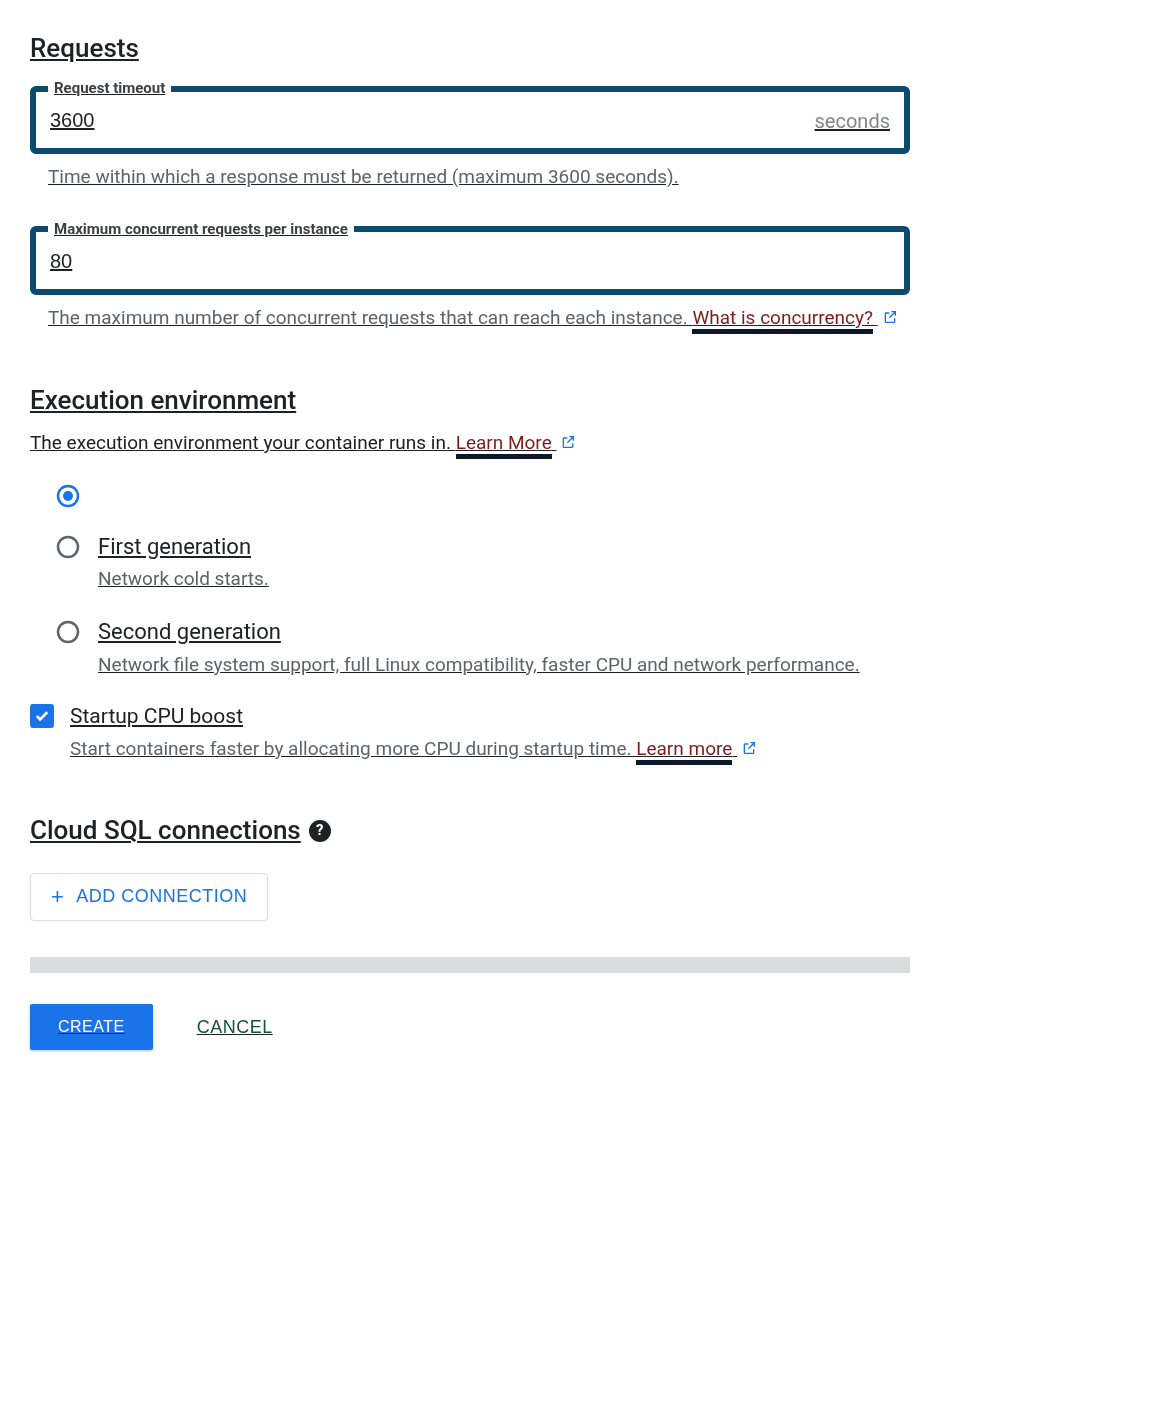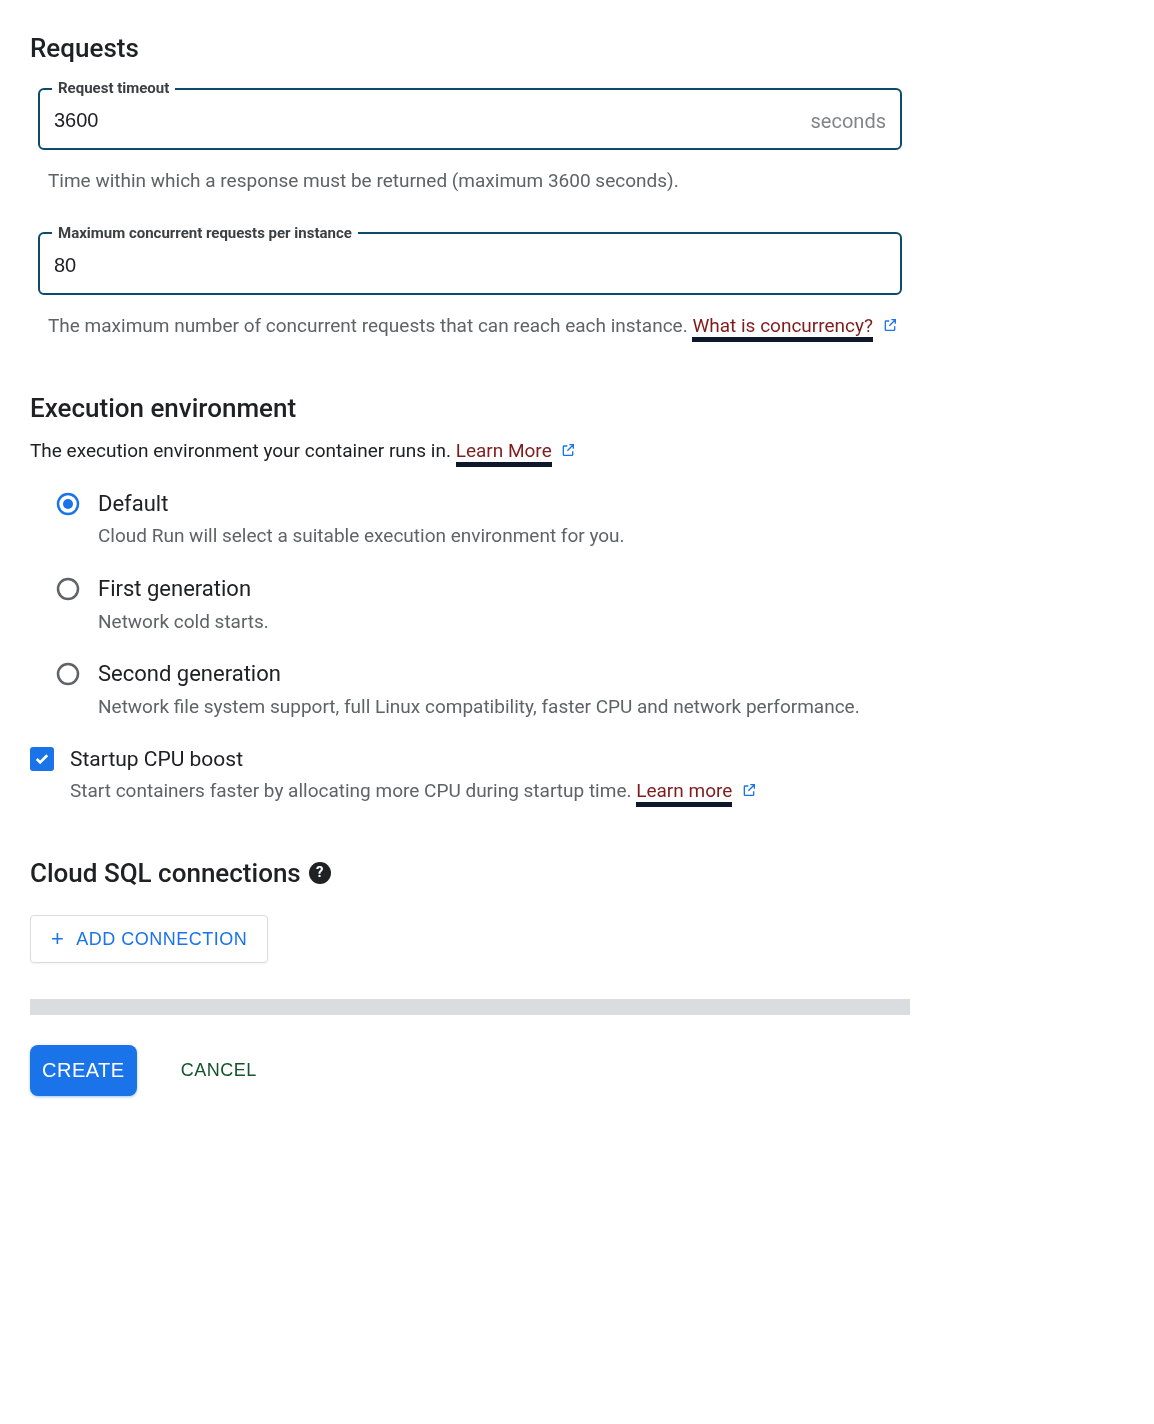--- a/index.html
+++ b/index.html
@@ -23,23 +23,23 @@
     font-size: 19px;
     color: #202124;
     margin: 0 0 20px 0;
   }
   .link { color:#7f1d1d; text-decoration: none; border-bottom:5px solid #0f172a; }
   .ext-icon { display:inline-block; width:16px; height:16px; vertical-align:-1px; margin-left:4px; }
   
   .field-wrap { margin-bottom: 18px; position:relative; }
   fieldset.outline {
     position: relative;
-    margin: 8px;
+    margin: 0;
     padding: 0 14px;
-    border: 2px solid #0c4a6e;
+    border: 6px solid #0c4a6e;
     border-radius: 6px;
   }
   fieldset.outline legend {
     font-size: 15px;
     font-weight: 700;
     color: #3c4043;
     padding: 0 6px;
     margin-left: -2px;
   }
   fieldset.outline .row {
@@ -105,30 +105,30 @@
   }
   .btn-outline .plus { font-size:22px; line-height:1; margin-right:12px; font-weight:400; }
   
   .hscroll {
     height:16px; background:#dadce0; margin: 36px 0 30px 0;
   }
   
   .footer-btns { display:flex; gap:40px; align-items:center; }
   .btn-primary {
     background:#1a73e8; color:#fff; border:none;
-    padding: 14px 12px; border-radius:8px;
-    font-size:20px; font-weight:500; letter-spacing:0.5px;
+    padding: 14px 28px; border-radius:2px;
+    font-size:16px; font-weight:500; letter-spacing:0.5px;
     box-shadow: 0 1px 3px rgba(26,115,232,0.4);
   }
   .btn-text {
     background:none; border:none; color:#14532d;
     font-size:18px; font-weight:500; letter-spacing:0.5px;
     padding: 14px 4px;
   }
-  .content { max-width: 880px; }
+  .content { max-width: 880px; text-decoration: underline; }
 </style>
 </head>
 <body>
 
 <div class="content">
 
   <div class="section">
     <h2 class="section-title">Requests</h2>
 
     <div class="field-wrap">
@@ -172,24 +172,20 @@
     </p>
 
     <div class="radio-list">
       <div class="radio-item">
         <span class="radio-ctrl">
           <svg viewBox="0 0 24 24">
               <circle cx="12" cy="12" r="10" fill="none" stroke="#1a73e8" stroke-width="2.5"></circle>
               <circle cx="12" cy="12" r="5" fill="#1a73e8"></circle>
             </svg>
         </span>
-        <div>
-          <div class="radio-label">Default</div>
-          <div class="radio-sub">Cloud Run will select a suitable execution environment for you.</div>
-        </div>
       </div>
       <div class="radio-item">
         <span class="radio-ctrl">
           <svg viewBox="0 0 24 24">
               <circle cx="12" cy="12" r="10" fill="none" stroke="#5f6368" stroke-width="2.5"></circle>
             </svg>
         </span>
         <div>
           <div class="radio-label">First generation</div>
           <div class="radio-sub">Network cold starts.</div>

